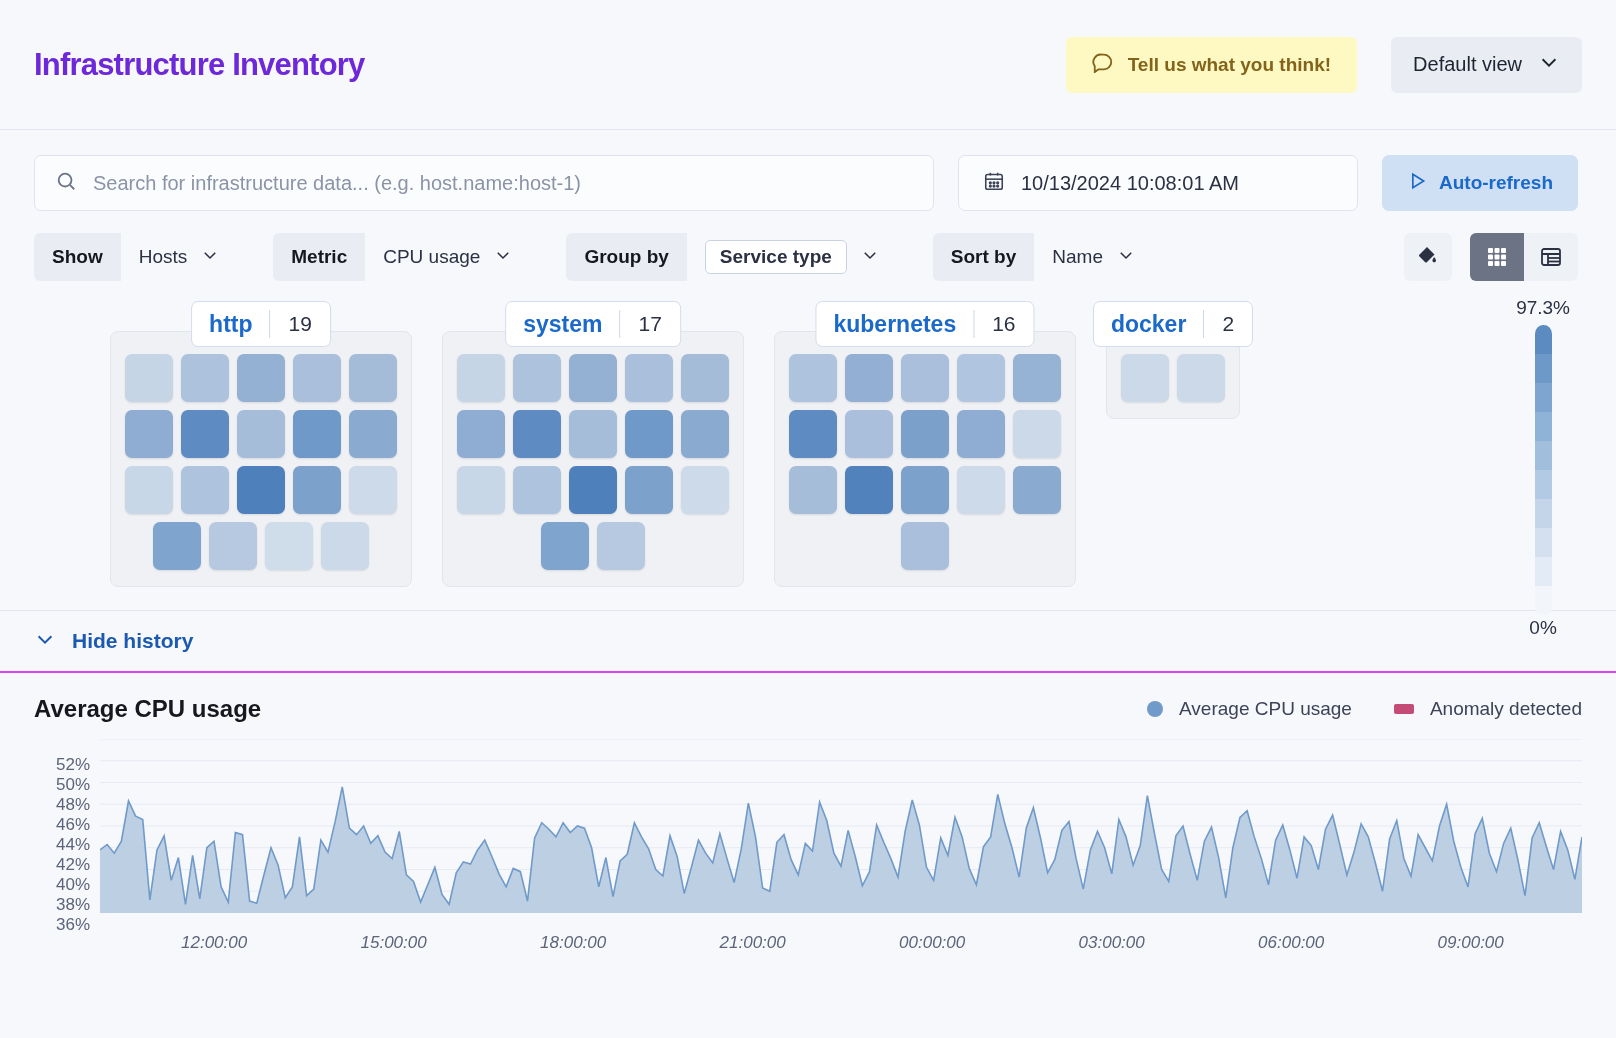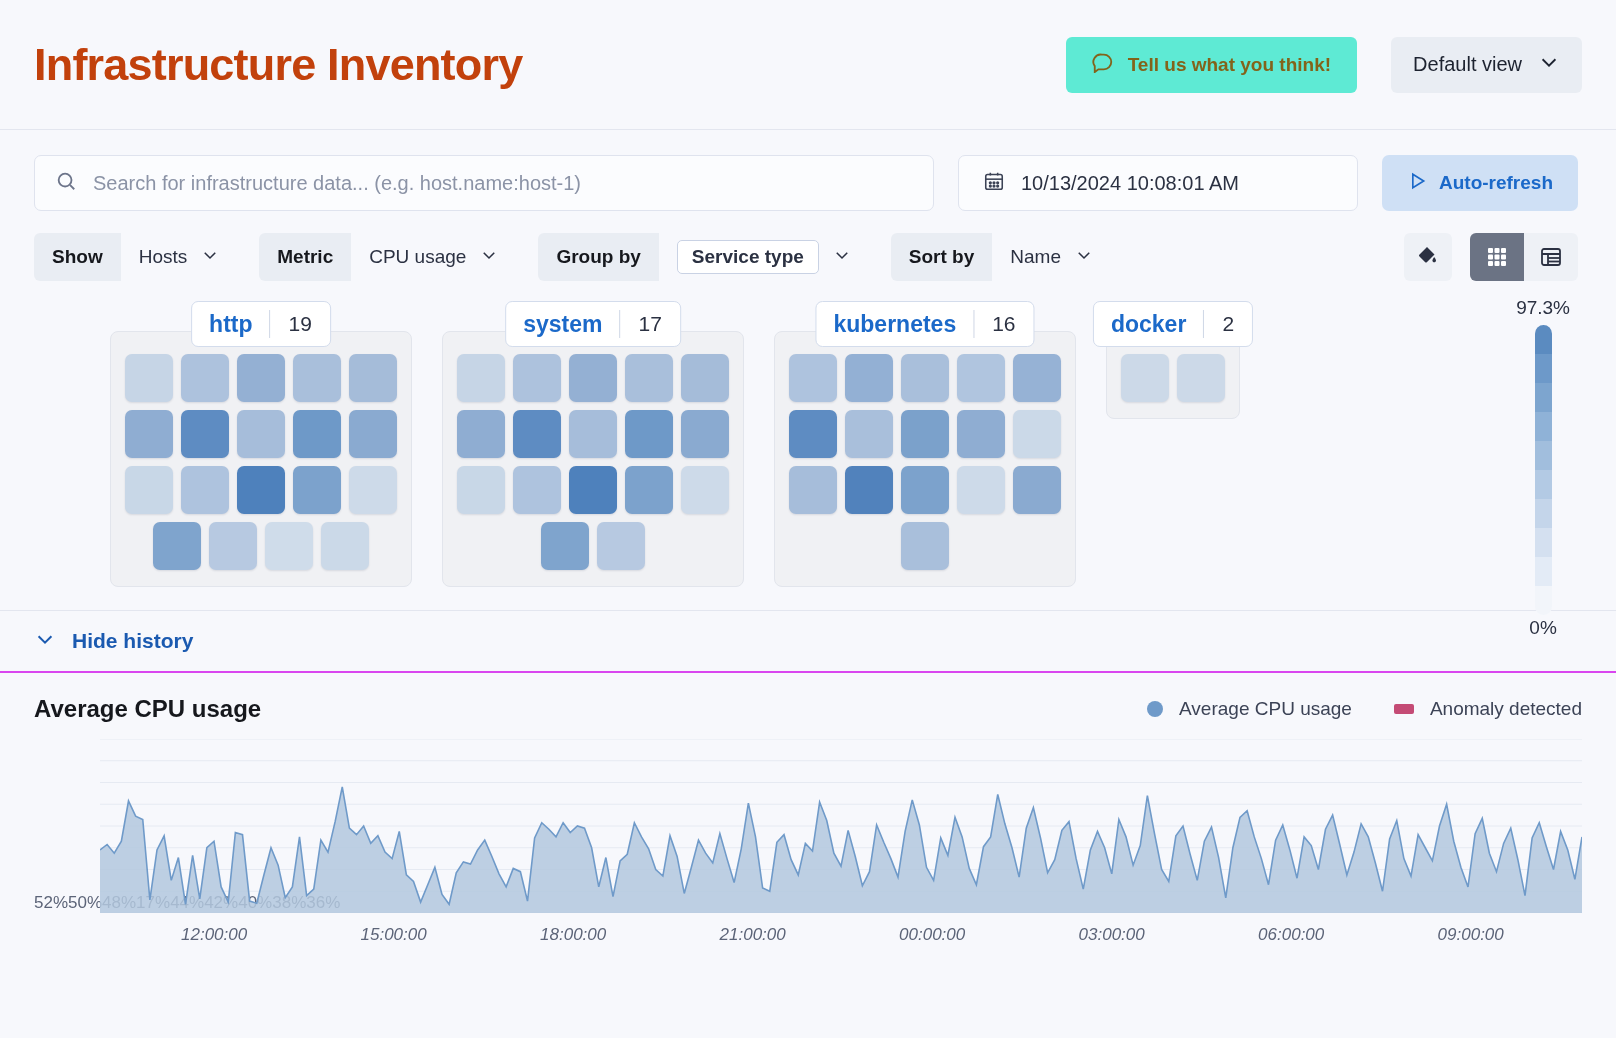--- a/index.html
+++ b/index.html
@@ -14,28 +14,28 @@
   
   .page-header {
     height: 130px;
     background: #f7f8fc;
     border-bottom: 1px solid #e3e6ef;
     display: flex;
     align-items: center;
     padding: 0 34px;
   }
   .page-title {
-    font-size: 45px;
+    font-size: 31px;
     font-weight: 700;
     letter-spacing: -0.8px;
-    color: #c2410c;
+    color: #6d28d9;
     flex: 1;
   }
   .feedback-btn {
-    background: #5eead4;
+    background: #fef9c3;
     color: #83631a;
     border: none;
     border-radius: 6px;
     height: 56px;
     padding: 0 26px;
     display: flex;
     align-items: center;
     gap: 14px;
     font-size: 19px;
     font-weight: 700;
@@ -93,21 +93,21 @@
     width: 196px; height: 56px;
     background: #cfe0f5;
     color: #1b69c9;
     border: none; border-radius: 7px;
     display: flex; align-items: center; justify-content: center; gap: 12px;
     font-size: 19px; font-weight: 700; font-family: inherit;
     cursor: pointer;
   }
 
   .toolbar-row2 {
-    display: flex; align-items: center; gap: 0; margin-top: 22px;
+    display: flex; align-items: center; gap: 14px; margin-top: 22px;
     position: relative;
   }
   .filter-group {
     display: flex; align-items: stretch; height: 48px;
     border-radius: 6px; overflow: hidden; margin-right: 22px;
   }
   .filter-label {
     background: #e9edf3; color: #16181d;
     font-size: 19px; font-weight: 700;
     display: flex; align-items: center; padding: 0 18px;
@@ -213,24 +213,24 @@
   
   .chart-section { padding: 22px 34px 0 34px; }
   .chart-head { display: flex; align-items: center; }
   .chart-title { font-size: 24px; font-weight: 700; color: #16181d; flex: 1; }
   .chart-legend { display: flex; align-items: center; gap: 42px; }
   .legend-item { display: flex; align-items: center; gap: 16px; font-size: 19px; color: #3c4356; }
   .legend-dot { width: 16px; height: 16px; border-radius: 50%; background: #6f9ac9; }
   .legend-sq { width: 20px; height: 10px; border-radius: 2px; background: #c44b75; }
   .chart-wrap { display: flex; margin-top: 16px; }
   .y-axis {
-    width: 66px; display: flex; flex-direction: row;
+    width: 66px; display: flex; flex-direction: column;
     justify-content: space-between; align-items: flex-end;
     font-size: 17px; color: #5c6478; padding-right: 10px;
-    height: 170px; margin-top: 4px;
+    height: 170px; margin-top: 16px;
   }
   .plot { flex: 1; position: relative; }
   .x-axis {
     display: flex; margin-left: 76px; margin-top: 8px;
     font-size: 17px; color: #5c6478; position: relative; height: 24px; font-style: italic;
   }
   .x-tick { position: absolute; transform: translateX(-50%); }
 </style>
 </head>
 <body>
@@ -544,21 +544,21 @@
         <span>Anomaly detected</span>
       </div>
     </div>
   </div>
 
   <div class="chart-wrap">
     <div class="y-axis" id="y-axis">
         <div>52%</div>
         <div>50%</div>
         <div>48%</div>
-        <div>17%</div>
+        <div>46%</div>
         <div>44%</div>
         <div>42%</div>
         <div>40%</div>
         <div>38%</div>
         <div>36%</div>
       </div>
     <div class="plot">
       <svg id="chart-svg" width="100%" height="174" viewBox="0 0 1440 174" preserveAspectRatio="none">
           <line x1="0" x2="1440" y1="0" y2="0" stroke="#e6eaf2" stroke-width="1" vector-effect="non-scaling-stroke"></line>
           <line x1="0" x2="1440" y1="21.75" y2="21.75" stroke="#e6eaf2" stroke-width="1" vector-effect="non-scaling-stroke"></line>

